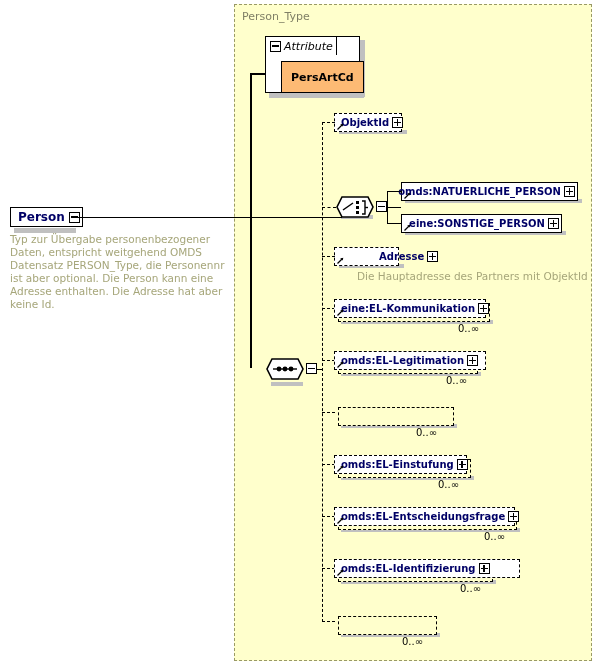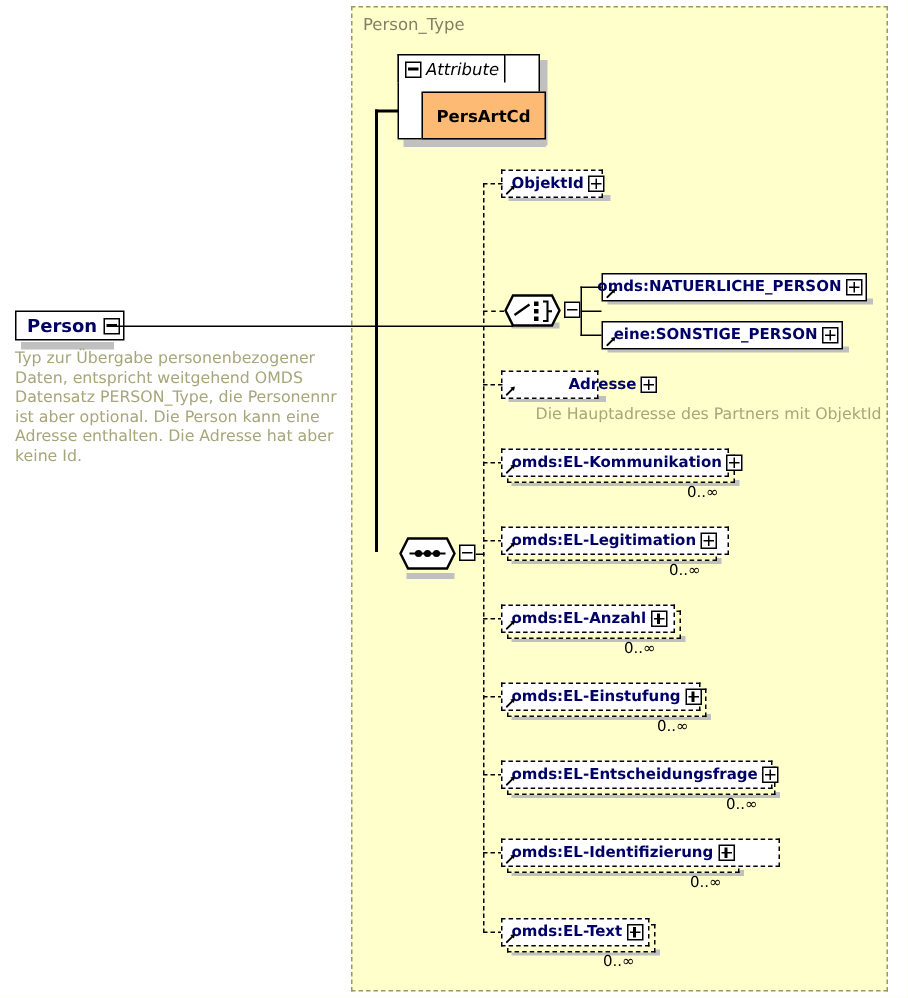--- a/index.html
+++ b/index.html
@@ -349,21 +349,21 @@
       <path d="M0.5,6.5 L5.5,1.5" stroke="#000000" stroke-width="1.2"></path>
       <path d="M6.3,0.7 L3.2,1.4 L5.6,3.6 Z" fill="#000000"></path>
     </svg>
   </div>
   <div class="doc" style="left:340px; top:270px; width:245px;margin-left:17px;">Die Hauptadresse des Partners mit ObjektId</div>
 
   <div class="dline-h" style="left:322px; top:308px; width:13px;"></div>
   <div class="shadow" style="left:341px; top:320px; width:152px; height:4px;"></div>
   <div class="repeat-plate" style="left:338px; top:303px; width:152px;"></div>
   <div class="node dashed" style="left:334px; top:299px; width:152px; z-index:2;">
-    <span class="label">omds:EL-Kommunikation</span>
+    <span class="label">eine:EL-Kommunikation</span>
     <span class="expander plus"></span>
     <svg class="ref-arrow" viewBox="0 0 7 7">
       <path d="M0.5,6.5 L5.5,1.5" stroke="#000000" stroke-width="1.2"></path>
       <path d="M6.3,0.7 L3.2,1.4 L5.6,3.6 Z" fill="#000000"></path>
     </svg>
   </div>
   <div class="card" style="left:458px; top:323px;">0..∞</div>
 
   <div class="dline-h" style="left:322px; top:360px; width:13px;"></div>
   <div class="shadow" style="left:341px; top:372px; width:140px; height:4px;"></div>
@@ -374,28 +374,20 @@
     <svg class="ref-arrow" viewBox="0 0 7 7">
       <path d="M0.5,6.5 L5.5,1.5" stroke="#000000" stroke-width="1.2"></path>
       <path d="M6.3,0.7 L3.2,1.4 L5.6,3.6 Z" fill="#000000"></path>
     </svg>
   </div>
   <div class="card" style="left:446px; top:375px;">0..∞</div>
 
   <div class="dline-h" style="left:322px; top:412px; width:13px;"></div>
   <div class="shadow" style="left:341px; top:424px; width:116px; height:4px;"></div>
   <div class="repeat-plate" style="left:338px; top:407px; width:116px;"></div>
-  <div class="node dashed" style="left:334px; top:403px; width:116px; z-index:2;">
-    <span class="label">omds:EL-Anzahl</span>
-    <span class="expander plus"></span>
-    <svg class="ref-arrow" viewBox="0 0 7 7">
-      <path d="M0.5,6.5 L5.5,1.5" stroke="#000000" stroke-width="1.2"></path>
-      <path d="M6.3,0.7 L3.2,1.4 L5.6,3.6 Z" fill="#000000"></path>
-    </svg>
-  </div>
   <div class="card" style="left:416px; top:427px;">0..∞</div>
 
   <div class="dline-h" style="left:322px; top:464px; width:13px;"></div>
   <div class="shadow" style="left:341px; top:476px; width:133px; height:4px;"></div>
   <div class="repeat-plate" style="left:338px; top:459px; width:133px;"></div>
   <div class="node dashed" style="left:334px; top:455px; width:133px; z-index:2;text-align:center;">
     <span class="label">omds:EL-Einstufung</span>
     <span class="expander plus"></span>
     <svg class="ref-arrow" viewBox="0 0 7 7">
       <path d="M0.5,6.5 L5.5,1.5" stroke="#000000" stroke-width="1.2"></path>
@@ -426,23 +418,15 @@
     <svg class="ref-arrow" viewBox="0 0 7 7">
       <path d="M0.5,6.5 L5.5,1.5" stroke="#000000" stroke-width="1.2"></path>
       <path d="M6.3,0.7 L3.2,1.4 L5.6,3.6 Z" fill="#000000"></path>
     </svg>
   </div>
   <div class="card" style="left:460px; top:583px;">0..∞</div>
 
   <div class="dline-h" style="left:322px; top:621px; width:13px;"></div>
   <div class="shadow" style="left:341px; top:633px; width:99px; height:4px;"></div>
   <div class="repeat-plate" style="left:338px; top:616px; width:99px;"></div>
-  <div class="node dashed" style="left:334px; top:612px; width:99px; z-index:2;">
-    <span class="label">omds:EL-Text</span>
-    <span class="expander plus"></span>
-    <svg class="ref-arrow" viewBox="0 0 7 7">
-      <path d="M0.5,6.5 L5.5,1.5" stroke="#000000" stroke-width="1.2"></path>
-      <path d="M6.3,0.7 L3.2,1.4 L5.6,3.6 Z" fill="#000000"></path>
-    </svg>
-  </div>
   <div class="card" style="left:402px; top:636px;">0..∞</div>
 
 </div>
 
 </body></html>

